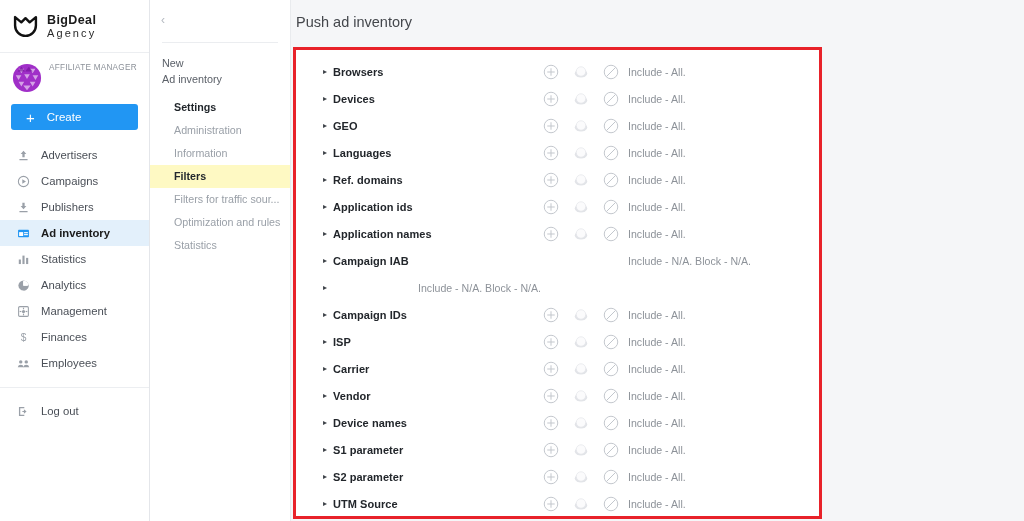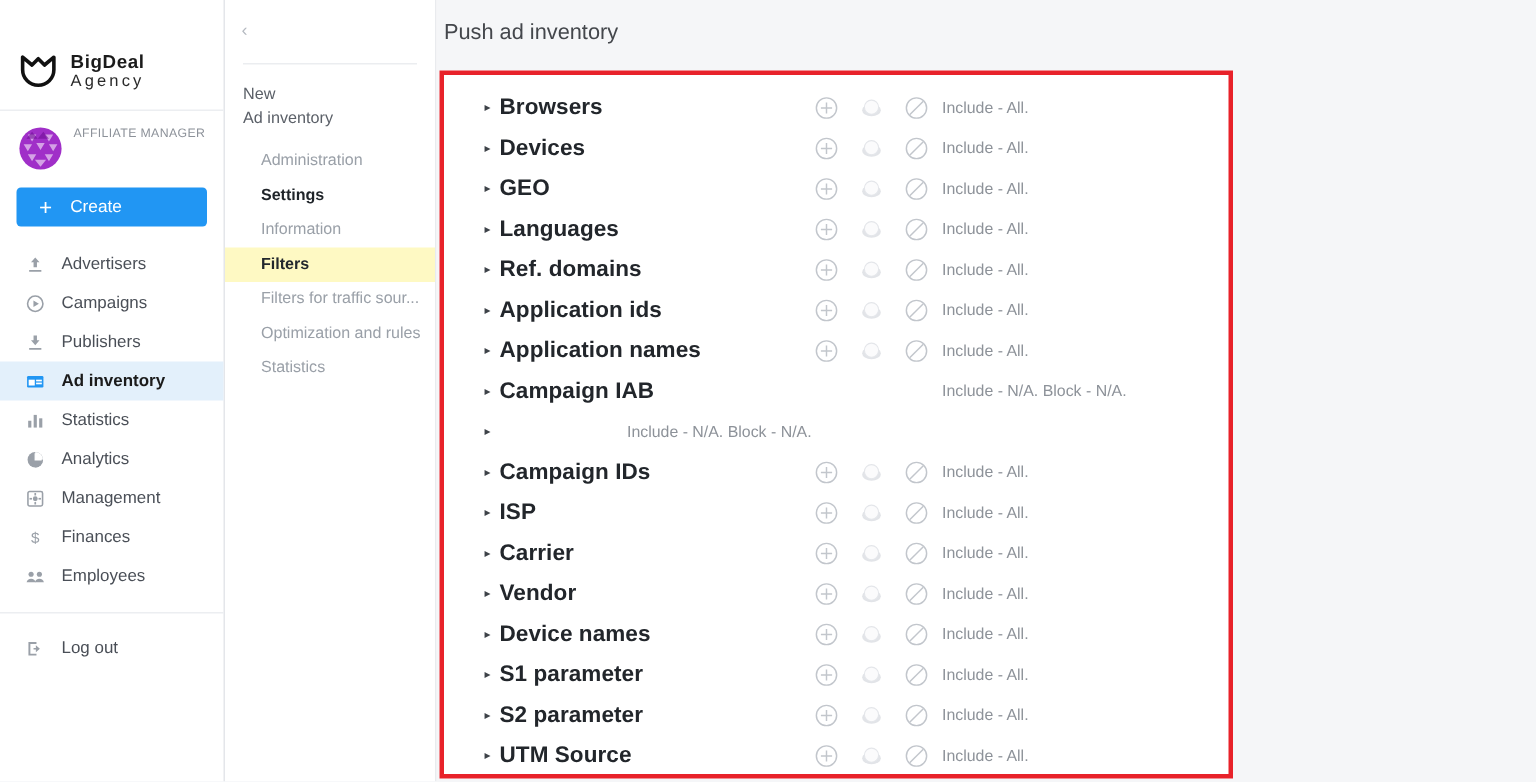--- a/index.html
+++ b/index.html
@@ -17,21 +17,20 @@
     background: #ffffff;
     border-right: 1px solid #e4e6ea;
     flex: 0 0 150px;
     display: flex; flex-direction: column;
   }
   .brand {
     height: 53px;
     display: flex; align-items: center; gap: 9px;
     padding: 0 0 0 13px;
     border-bottom: 1px solid #eceef1;
-    margin-top: 21px;
   }
   .brand-logo { width: 25px; height: 25px; flex: 0 0 25px; }
   .brand-text { line-height: 1.12; }
   .brand-l1 {
     font-size: 12.5px; font-weight: bold; color: #1b1b1b;
     letter-spacing: 0.4px;
   }
   .brand-l2 {
     font-size: 11px; color: #2a2a2a; letter-spacing: 2.1px;
     text-align: right; padding-right: 1px;
@@ -129,21 +128,21 @@
     height: 27px;
     display: flex; align-items: center;
     padding-left: 27px;
   }
   .caret {
     width: 10px; flex: 0 0 10px;
     color: #3d4248; font-size: 8px; line-height: 1;
   }
   .fname {
     flex: 0 0 210px;
-    font-size: 15px; color: #22262b; font-weight: bold;
+    font-size: 11px; color: #22262b; font-weight: bold;
     letter-spacing: 0.05px;
   }
   .ficons { flex: 0 0 85px; display: flex; align-items: center; gap: 14px; }
   .ficons .ico-btn { width: 16px; height: 16px; cursor: pointer; display: block; }
   .ficons.empty { }
   .fstatus { font-size: 10.6px; color: #8d9299; white-space: nowrap; }
 </style>
 </head>
 <body>
 
@@ -278,22 +277,22 @@
   <div class="subnav">
     <div class="back-link">
       <span class="back-chevron">‹</span>
     </div>
     <div class="subnav-sep"></div>
     <div class="subnav-title">
       <div>New</div>
       <div>Ad inventory</div>
     </div>
     <div class="subnav-list">
+      <div class="subnav-item head">Settings</div>
       <div class="subnav-item">Administration</div>
-      <div class="subnav-item head">Settings</div>
       <div class="subnav-item">Information</div>
       <div class="subnav-item active">Filters</div>
       <div class="subnav-item">Filters for traffic sour...</div>
       <div class="subnav-item">Optimization and rules</div>
       <div class="subnav-item">Statistics</div>
     </div>
   </div>
 
   <div class="main">
     <div class="page-title">Push ad inventory</div>

